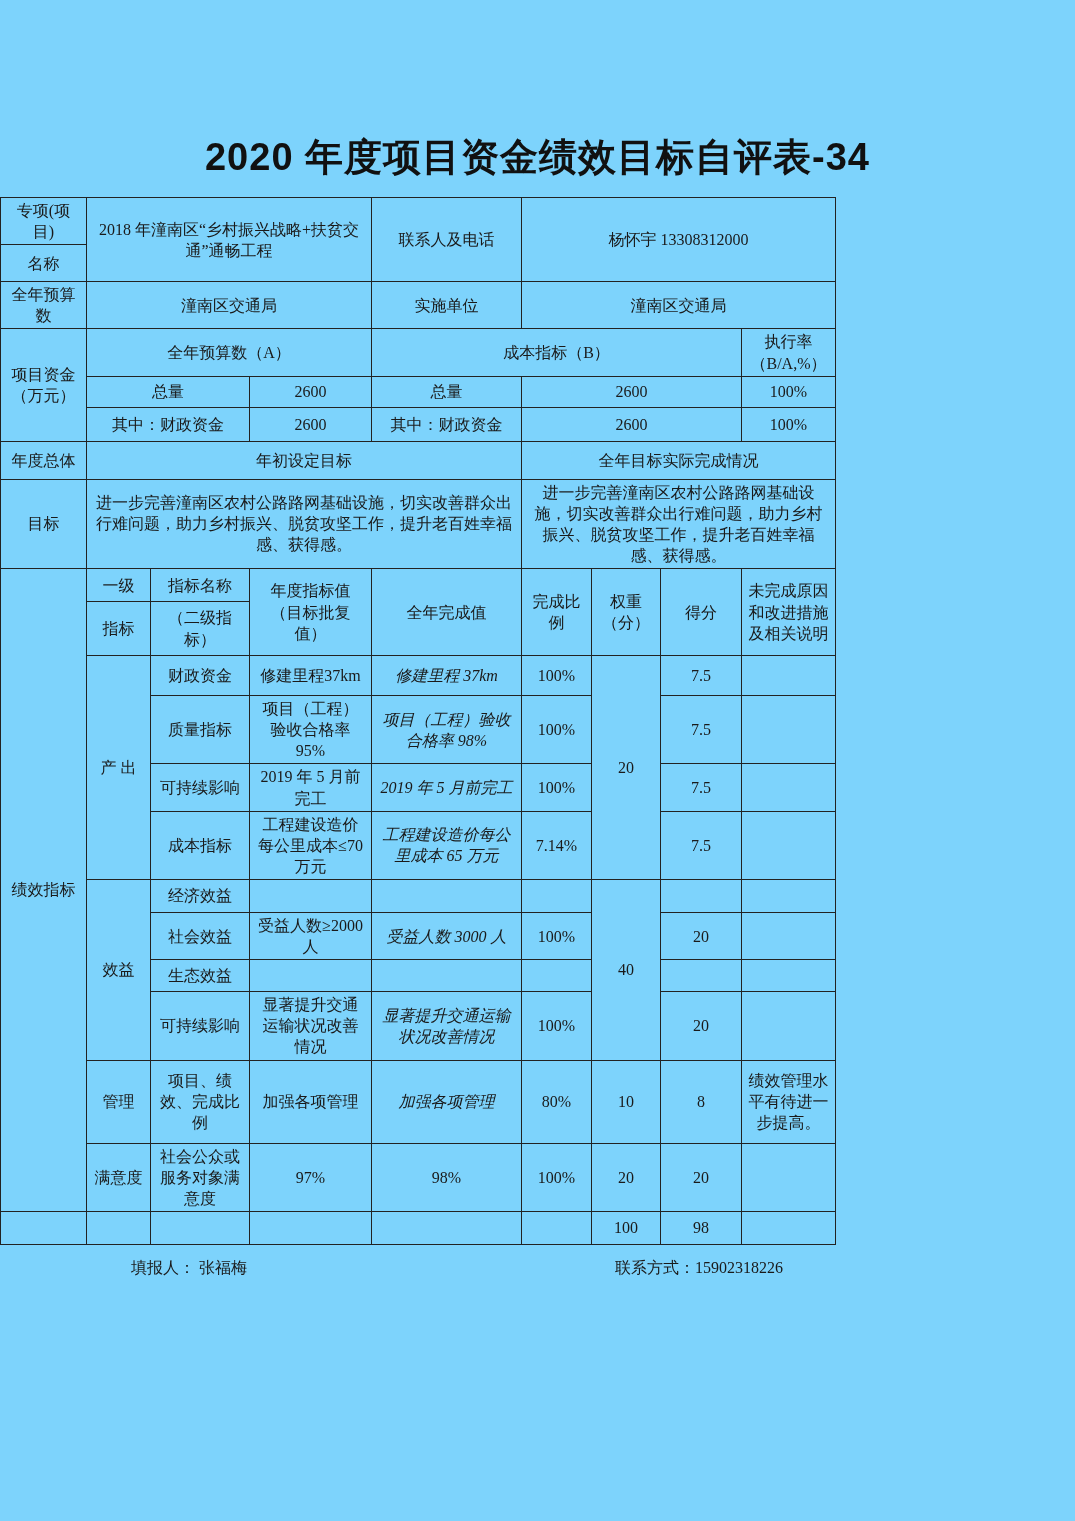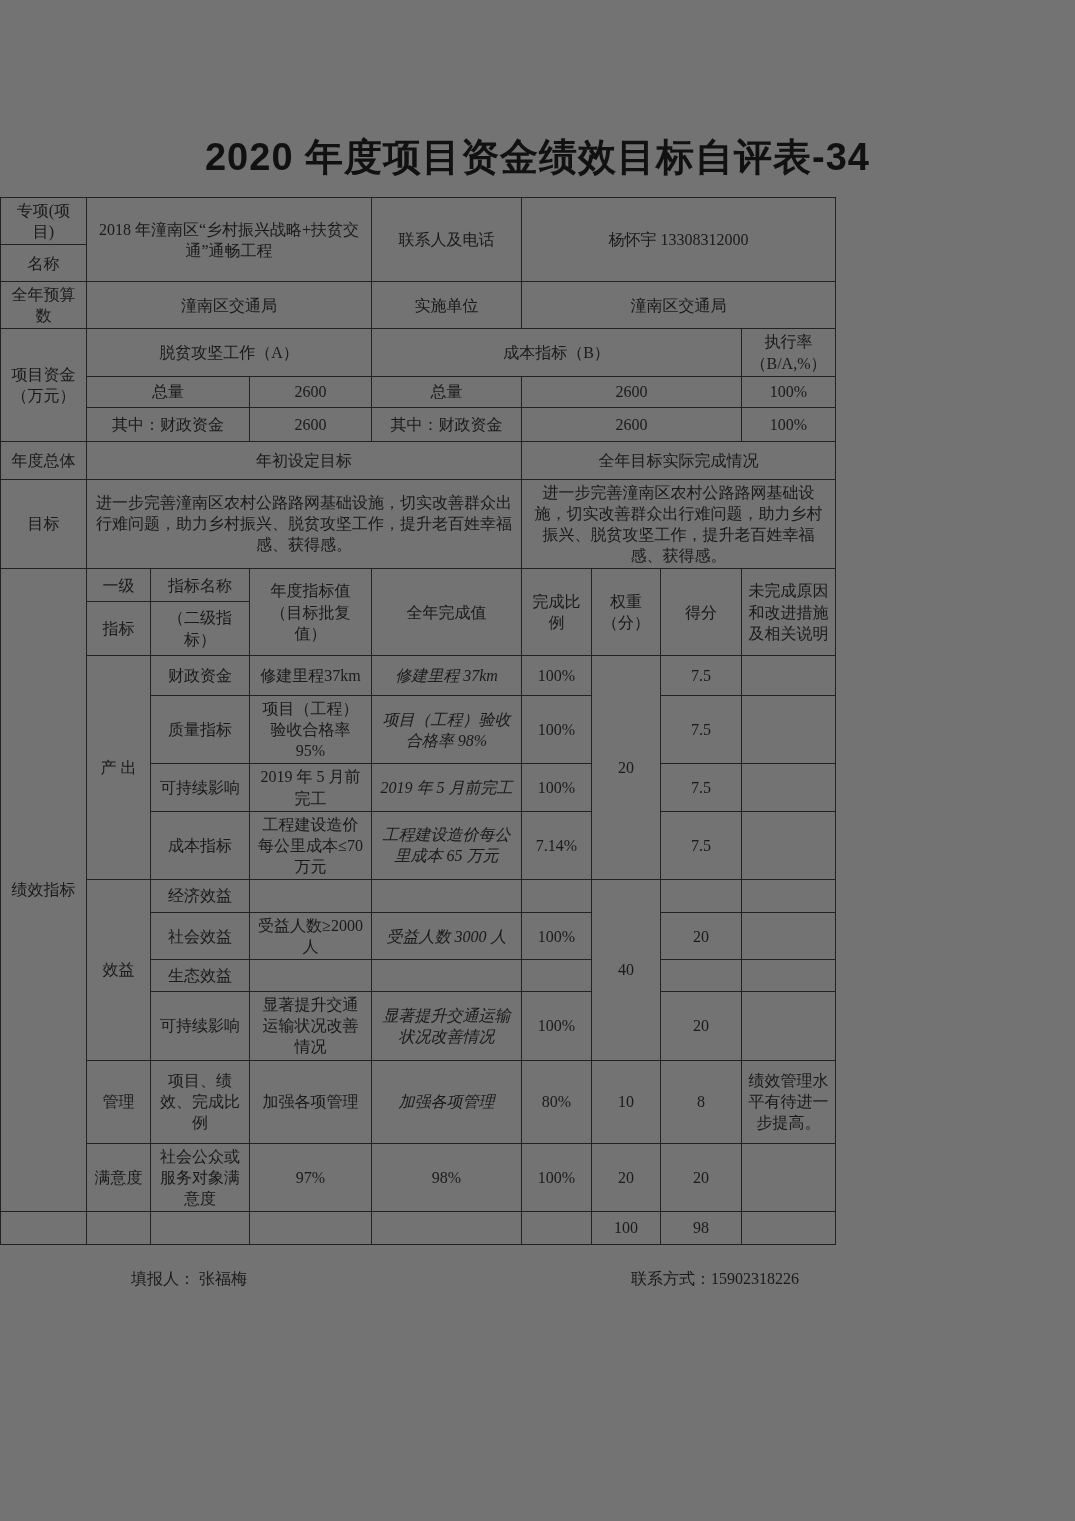--- a/index.html
+++ b/index.html
@@ -6,21 +6,21 @@
     margin: 0;
     padding: 0;
     background: #ffffff;
     font-family: "Liberation Serif", "DejaVu Serif", serif;
     color: #1a1a1a;
   }
   .page {
     position: relative;
     width: 1075px;
     height: 1521px;
-    background: #737373;
+    background: #7dd3fc;
     overflow: hidden;
   }
   .title {
     margin: 0;
     padding-top: 132px;
     padding-bottom: 14px;
     text-align: center;
     font-family: "Liberation Sans", "DejaVu Sans", sans-serif;
     font-weight: bold;
     font-size: 38px;
@@ -43,25 +43,25 @@
     overflow: hidden;
   }
   td.al { text-align: left; padding-left: 9px; padding-right: 18px; }
   td.al-wide { text-align: left; padding-left: 9px; padding-right: 26px; font-style: italic; }
   td.goal { padding: 4px 12px; }
   .footer {
     position: relative;
     margin-left: 123px;
     width: 835px;
     height: 30px;
-    margin-top: 24px;
+    margin-top: 13px;
     font-size: 16px;
   }
   .footer .filler { position: absolute; left: 8px; top: 0; }
-  .footer .contact { position: absolute; left: 508px; top: 0; }
+  .footer .contact { position: absolute; left: 492px; top: 0; }
 </style>
 </head>
 <body>
 
 <div class="page">
 
   <h1 class="title">2020 年度项目资金绩效目标自评表-34</h1>
 
   <table class="form">
     <colgroup>
@@ -89,21 +89,21 @@
 
     <tr style="height:32px">
       <td>全年预算数</td>
       <td colspan="3">潼南区交通局</td>
       <td>实施单位</td>
       <td colspan="4">潼南区交通局</td>
     </tr>
 
     <tr style="height:45px">
       <td rowspan="3">项目资金（万元）</td>
-      <td colspan="3">脱贫攻坚工作（A）</td>
+      <td colspan="3">全年预算数（A）</td>
       <td colspan="4">成本指标（B）</td>
       <td>执行率（B/A,%）</td>
     </tr>
     <tr style="height:31px">
       <td colspan="2">总量</td>
       <td>2600</td>
       <td>总量</td>
       <td colspan="3">2600</td>
       <td>100%</td>
     </tr>

